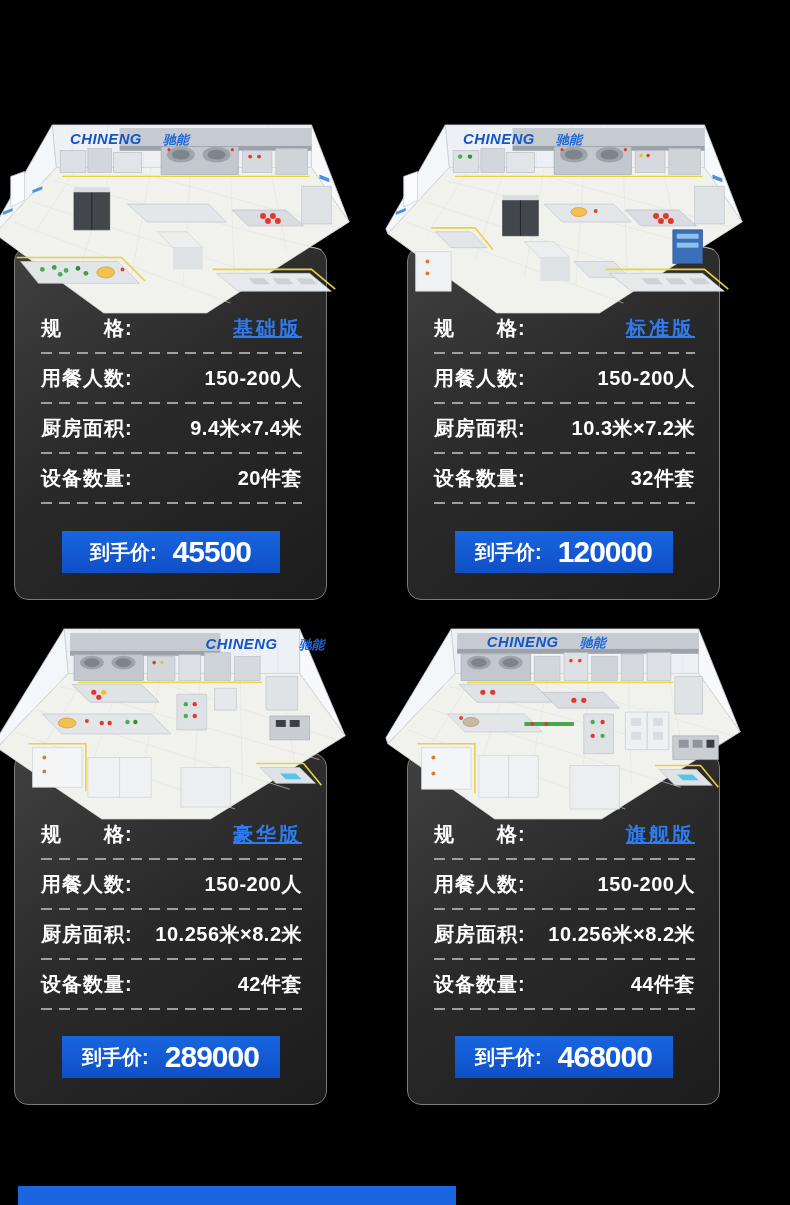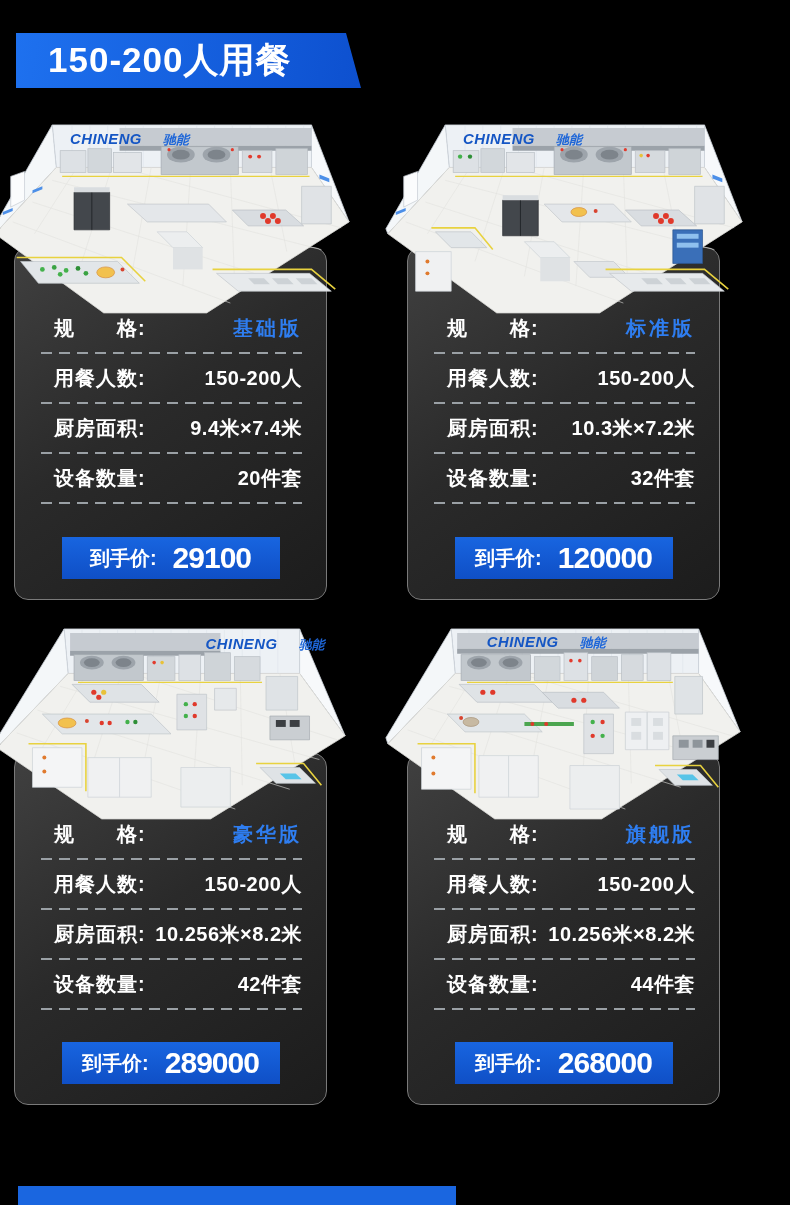--- a/index.html
+++ b/index.html
@@ -21,42 +21,39 @@
   .card.c2{left:407px;top:247px;}
   .card.c3{left:14px;top:753px;height:352px;}
   .card.c4{left:407px;top:753px;height:352px;}
 
   .kitchen{position:absolute;top:-136px;left:50%;transform:translateX(-50%);
     width:376px;height:204px;pointer-events:none;}
   .logoEn{font-size:15px;font-weight:bold;font-style:italic;fill:#1556c4;letter-spacing:.5px;}
   .logoCn{font-size:13px;font-weight:bold;font-style:italic;fill:#1e66d8;}
 
   .specs{position:absolute;top:56px;left:26px;right:24px;}
-  .row{height:48px;display:flex;align-items:center;justify-content:space-between;margin-left:13px;}
+  .row{height:48px;display:flex;align-items:center;justify-content:space-between;}
   .row .lab{color:#fff;font-size:20px;font-weight:bold;letter-spacing:1px;}
   .row .val{color:#fff;font-size:20px;font-weight:bold;letter-spacing:.5px;}
-  .row .val.variant{color:#2e7df0;letter-spacing:3px;}
+  .row .val.variant{color:#2e7df0;letter-spacing:3px;text-decoration:underline;}
   .sep{height:2px;background:repeating-linear-gradient(90deg,#9aa0a5 0 11px,transparent 11px 18px);}
 
-  .price-btn{position:absolute;bottom:20px;left:50%;transform:translateX(-50%);
+  .price-btn{position:absolute;bottom:26px;left:50%;transform:translateX(-50%);
     width:218px;height:42px;background:linear-gradient(180deg,#1865e0,#0f4fc6);
     display:flex;align-items:center;justify-content:center;gap:16px;cursor:pointer;}
   .price-btn .plab{color:#fff;font-size:20px;font-weight:bold;}
   .price-btn .pnum{color:#fff;font-size:30px;font-weight:bold;letter-spacing:-1px;}
 
   .bottom-strip{position:absolute;left:18px;top:1186px;width:438px;height:19px;background:#1a66e0;}
 </style>
 </head>
 <body>
 
 <div class="page">
 
-  <div class="banner">
-    <span>150-200人用餐</span>
-  </div>
 
   <div class="card c1">
     <svg class="kitchen" viewBox="0 0 380 204">
       <polygon points="70,12 332,12 332,55 74,55" fill="#edf1f5" stroke="#ccd3da" stroke-width="0.8"></polygon>
       <polygon points="70,12 74,55 12,122 10,117" fill="#f4f7f9" stroke="#ccd3da" stroke-width="0.8"></polygon>
       <polygon points="332,12 370,110 332,55" fill="#f7f9fb" stroke="#ccd3da" stroke-width="0.8"></polygon>
       <polygon points="12,122 74,55 332,55 370,110 226,202 122,202" fill="#f1f1ee" stroke="#dadad6" stroke-width="0.8"></polygon>
       <path d="M90,12 V55 M108,12 V55 M126,12 V55 M144,12 V55 M162,12 V55 M180,12 V55 M198,12 V55 M216,12 V55 M234,12 V55 M252,12 V55 M270,12 V55 M288,12 V55 M306,12 V55 M324,12 V55" stroke="#dde3ea" stroke-width="0.6"></path>
       <path d="M95,55 L52,122 M130,55 L100,150 M170,55 L150,165 M210,55 L202,175 M250,55 L254,165 M290,55 L307,140 M30,110 L250,192 M50,90 L305,172 M70,68 L342,138 M150,58 L362,116" stroke="#e2e2de" stroke-width="0.6"></path>
       <polygon points="138,15 332,15 332,33 138,33" fill="#c6cbd1"></polygon>
@@ -127,21 +124,21 @@
       </div>
         <div class="sep"></div>
       <div class="row">
         <span class="lab">设备数量:</span>
         <span class="val">20件套</span>
       </div>
         <div class="sep"></div>
     </div>
     <div class="price-btn">
       <span class="plab">到手价:</span>
-      <span class="pnum">29100</span>
+      <span class="pnum">45500</span>
     </div>
   </div>
 
   <div class="card c2">
     <svg class="kitchen" viewBox="0 0 380 204">
       <polygon points="70,12 332,12 332,55 74,55" fill="#edf1f5" stroke="#ccd3da" stroke-width="0.8"></polygon>
       <polygon points="70,12 74,55 12,122 10,117" fill="#f4f7f9" stroke="#ccd3da" stroke-width="0.8"></polygon>
       <polygon points="332,12 370,110 332,55" fill="#f7f9fb" stroke="#ccd3da" stroke-width="0.8"></polygon>
       <polygon points="12,122 74,55 332,55 370,110 226,202 122,202" fill="#f1f1ee" stroke="#dadad6" stroke-width="0.8"></polygon>
       <path d="M90,12 V55 M108,12 V55 M126,12 V55 M144,12 V55 M162,12 V55 M180,12 V55 M198,12 V55 M216,12 V55 M234,12 V55 M252,12 V55 M270,12 V55 M288,12 V55 M306,12 V55 M324,12 V55" stroke="#dde3ea" stroke-width="0.6"></path>
@@ -392,19 +389,19 @@
       </div>
         <div class="sep"></div>
       <div class="row">
         <span class="lab">设备数量:</span>
         <span class="val">44件套</span>
       </div>
         <div class="sep"></div>
     </div>
     <div class="price-btn">
       <span class="plab">到手价:</span>
-      <span class="pnum">268000</span>
+      <span class="pnum">468000</span>
     </div>
   </div>
 
   <div class="bottom-strip"></div>
 
 </div>
 
 </body></html>

